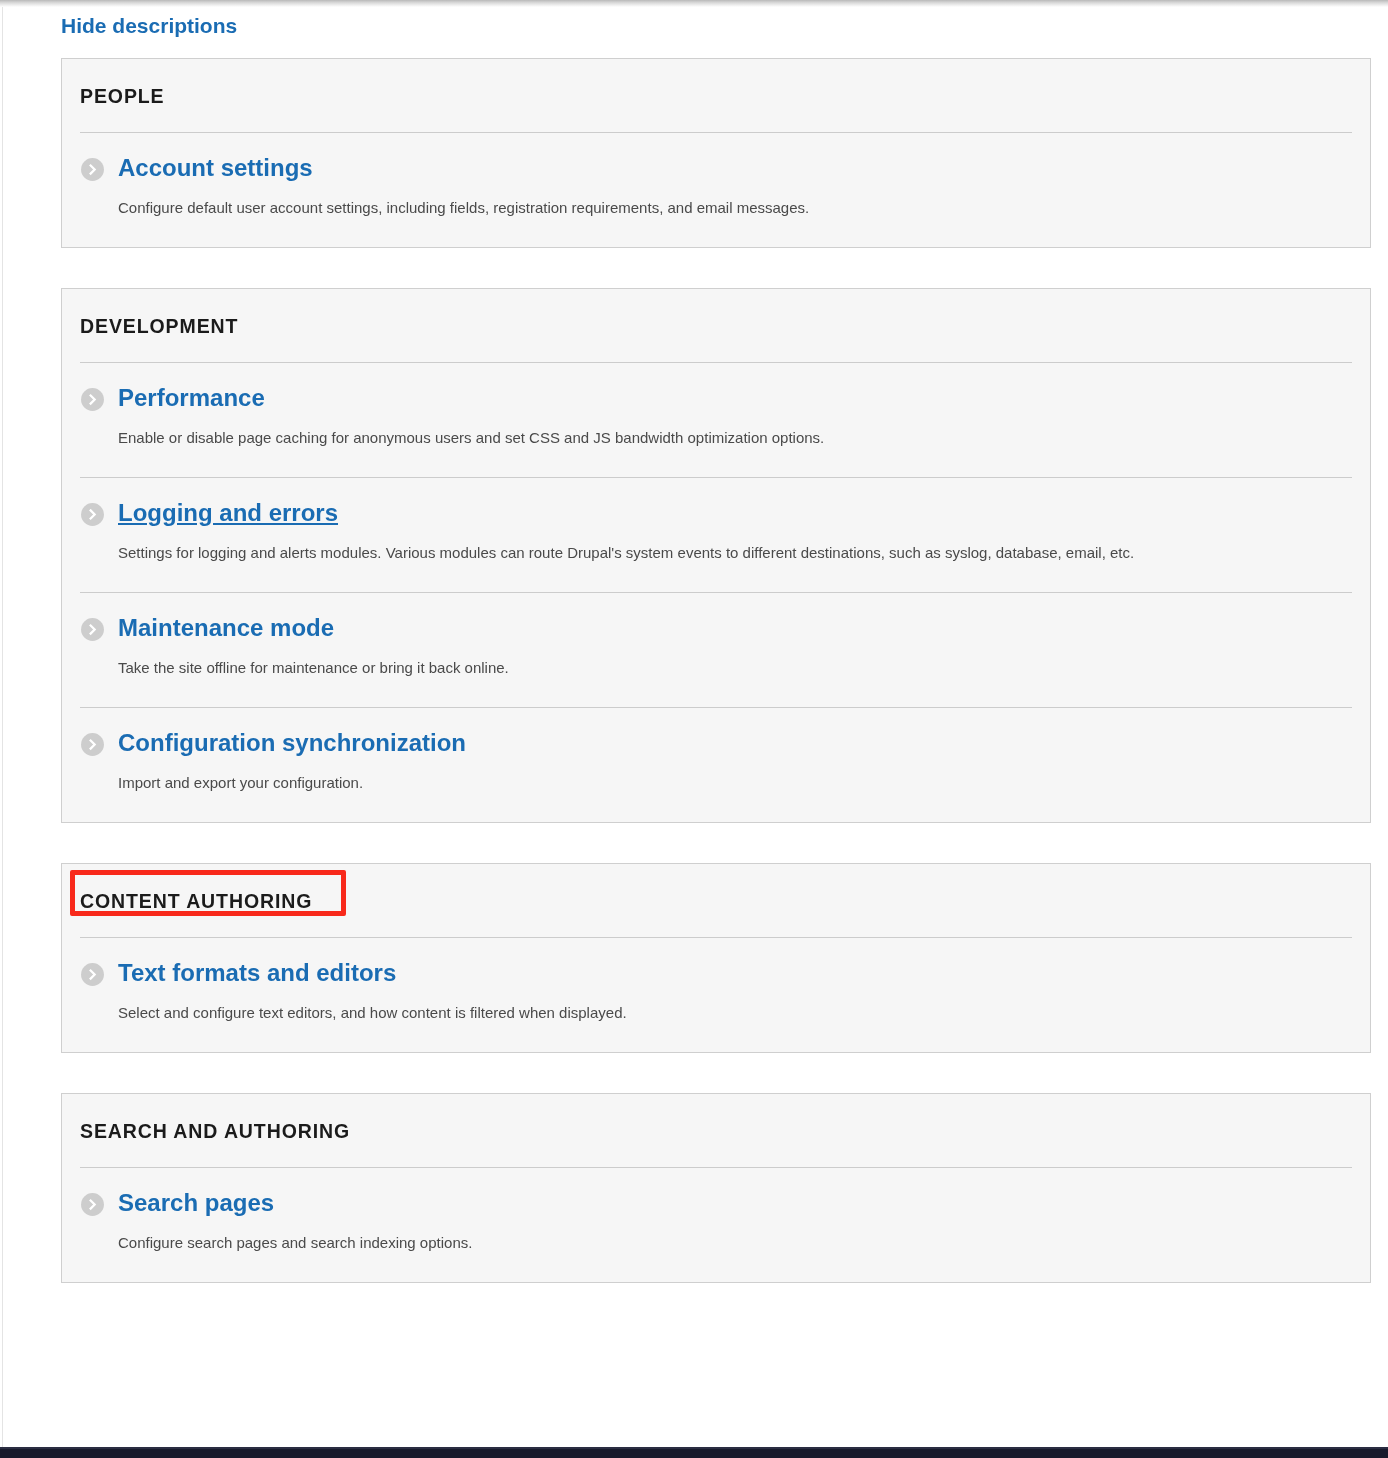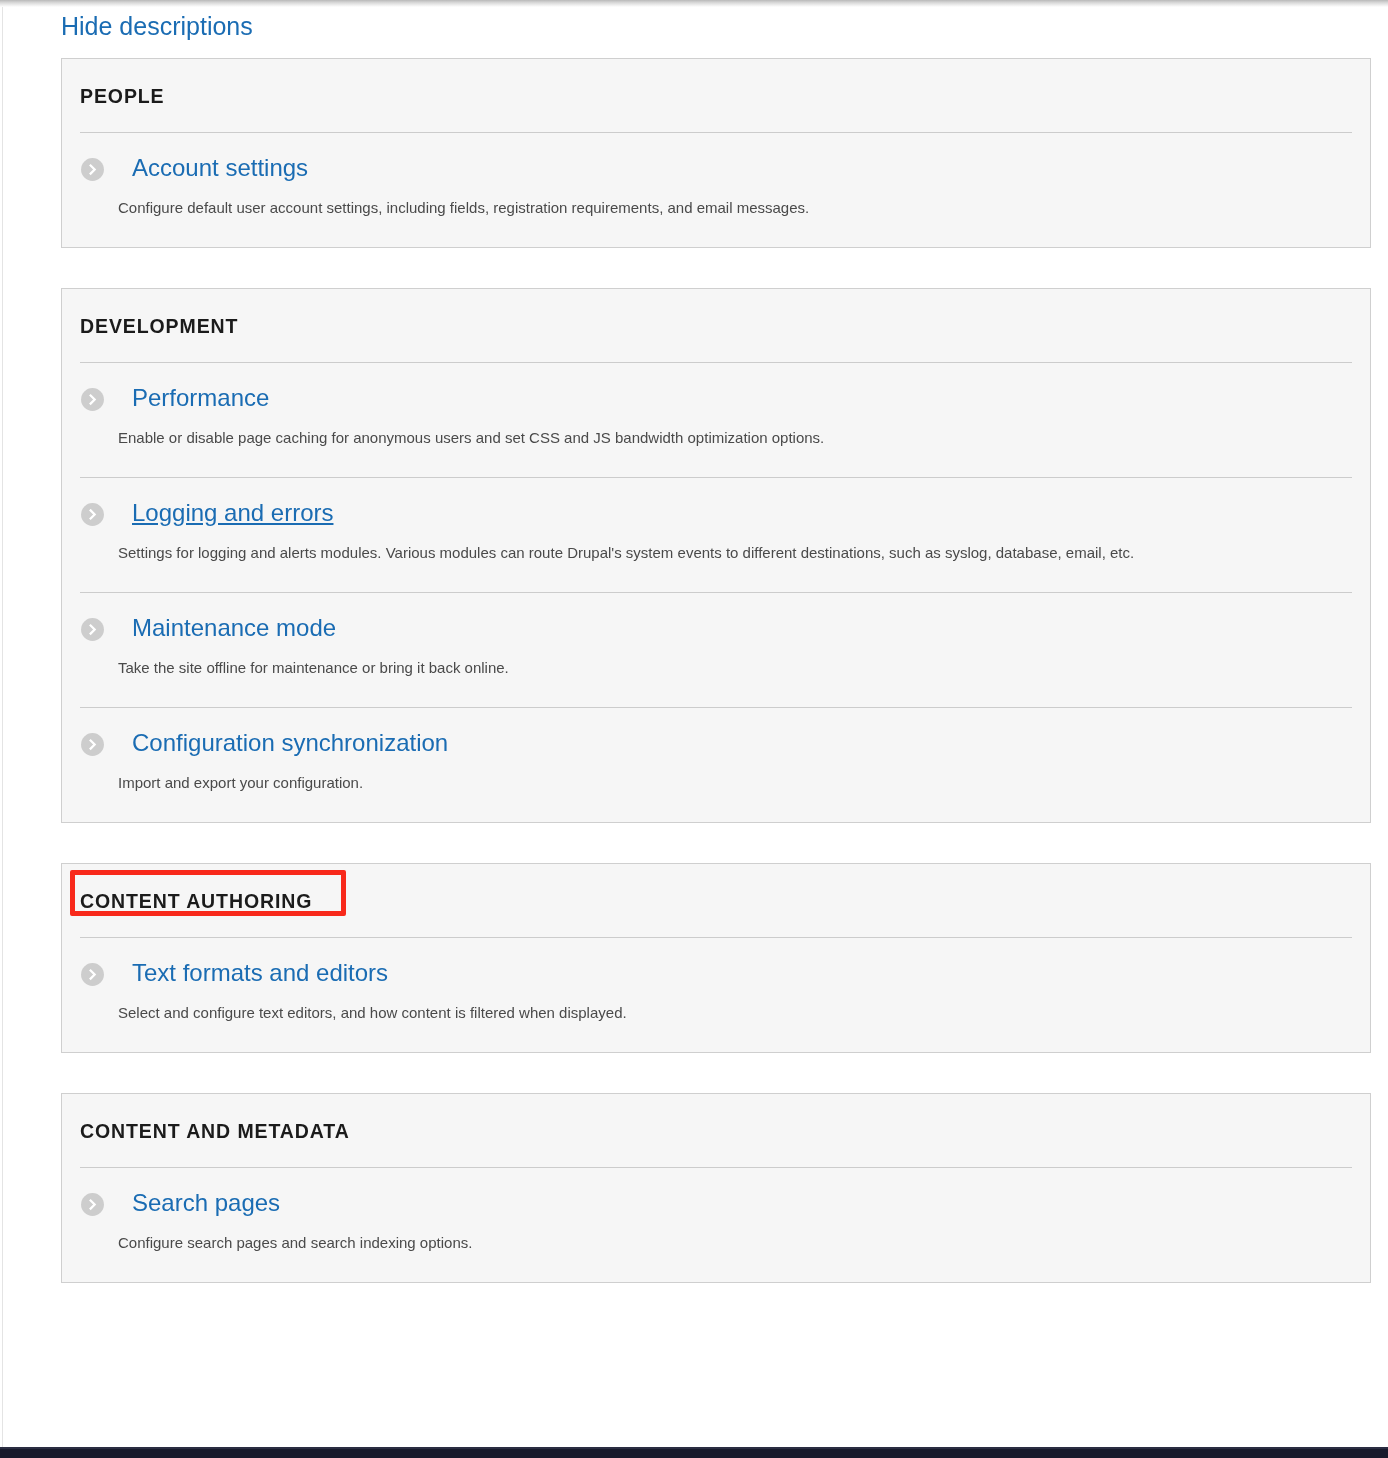--- a/index.html
+++ b/index.html
@@ -58,26 +58,27 @@
     position: absolute;
     top: 0; left: 0;
     width: 1388px;
   }
 
   
   .hide-descriptions {
     position: absolute;
     left: 61px;
     top: 12px;
-    font-size: 25px;
+    font-size: 21px;
     line-height: 28px;
     color: #1a6cb3;
     text-decoration: none;
     cursor: pointer;
     white-space: nowrap;
+    font-weight: bold;
   }
 
   
   .panels {
     position: absolute;
     left: 61px;
     top: 58px;
     width: 1310px;
   }
   .panel {
@@ -115,25 +116,24 @@
   .chev {
     flex: 0 0 auto;
     width: 25px;
     height: 25px;
     margin-top: 3px;
     display: inline-block;
   }
   .item-link {
     font-size: 24px;
     line-height: 28px;
-    font-weight: normal;
+    font-weight: bold;
     color: #1a6cb3;
     text-decoration: none;
     cursor: pointer;
-    margin-left: 14px;
   }
   .item-link.hovered { text-decoration: underline; }
 
   .item-desc {
     margin: 10px 0 0 38px;
     font-size: 15px;
     line-height: 31px;
     color: #4a4a4a;
     max-width: 1200px;
   }
@@ -236,21 +236,21 @@
                   <circle cx="12" cy="12" r="11" fill="#cdcdcd"></circle>
                   <path d="M10.2 6.6 L15.6 12 L10.2 17.4 L8.7 15.9 L12.6 12 L8.7 8.1 Z" fill="#ffffff"></path>
                 </svg></span>
               <a class="item-link">Text formats and editors</a>
             </div>
             <div class="item-desc">Select and configure text editors, and how content is filtered when displayed.</div>
           </div>
         </div>
       </div>
       <div class="panel clipped">
-        <h2 class="panel-title">CONTENT AND METADATA</h2>
+        <h2 class="panel-title">SEARCH AND AUTHORING</h2>
         <div class="panel-body">
           <div class="item">
             <div class="item-link-row">
               <span class="chev"><svg viewBox="0 0 24 24" width="25" height="25" aria-hidden="true">
                   <circle cx="12" cy="12" r="11" fill="#cdcdcd"></circle>
                   <path d="M10.2 6.6 L15.6 12 L10.2 17.4 L8.7 15.9 L12.6 12 L8.7 8.1 Z" fill="#ffffff"></path>
                 </svg></span>
               <a class="item-link">Search pages</a>
             </div>
             <div class="item-desc">Configure search pages and search indexing options.</div>

